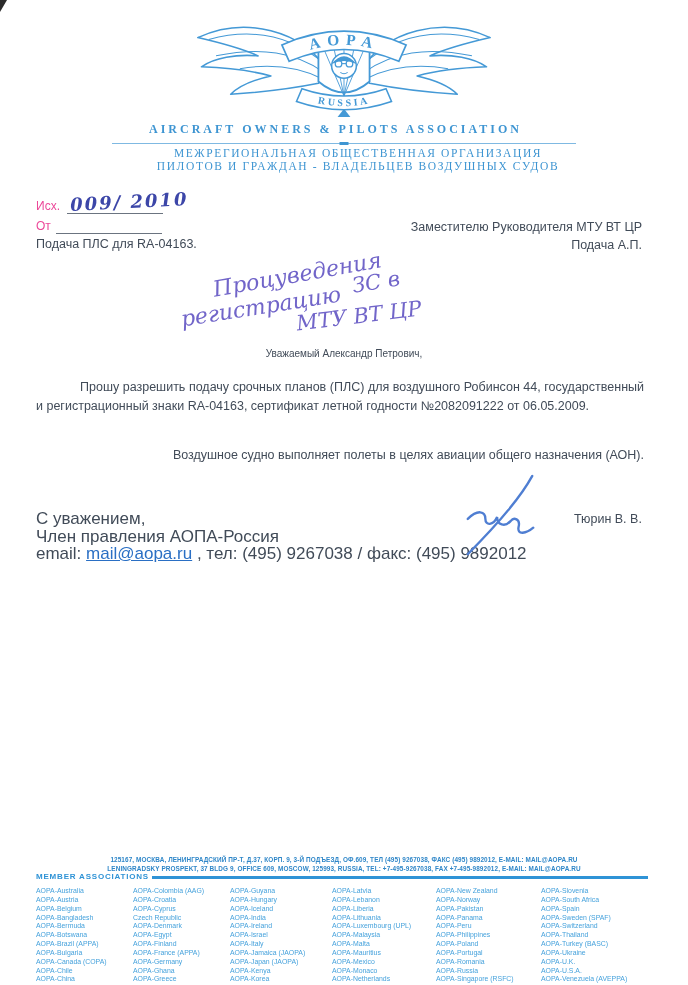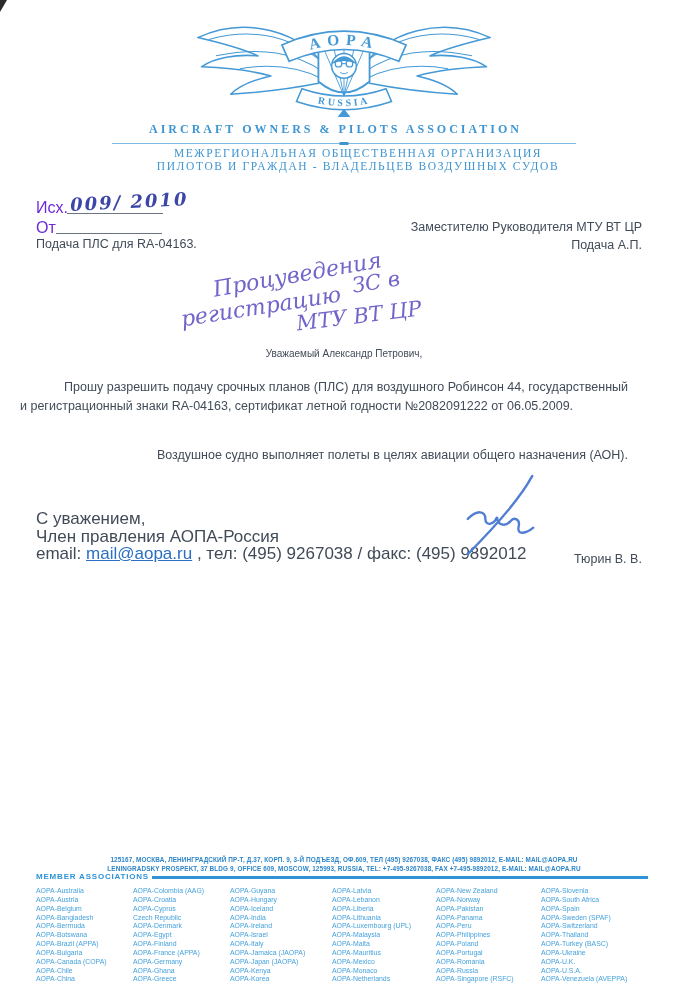--- a/index.html
+++ b/index.html
@@ -13,47 +13,47 @@
   .logo-wrap{left:179px;top:12px;width:330px;height:106px;}
   .org-en{left:0;right:17px;top:122px;text-align:center;
     font-family:"Liberation Serif",serif;font-weight:bold;font-size:12px;
     letter-spacing:3px;color:#3e95d2;}
   .title-rule{left:112px;top:143px;width:464px;height:0;border-top:1.4px solid #7fb9e2;}
   .title-rule .orn{position:absolute;left:50%;top:-2.4px;width:9px;height:3.4px;background:#3e95d2;transform:translateX(-50%);}
   .org-ru{left:0;right:0;text-align:center;font-family:"Liberation Serif",serif;
     font-size:11.5px;letter-spacing:1.6px;color:#3e95d2;padding-left:28px;}
   .ru1{top:147px;} .ru2{top:160px;}
   
-  .ref-label{font-size:16px;color:#6d28d9;}
+  .ref-label{font-size:12px;color:#ec4899;}
   .isx{left:36px;top:199px;}
   .ot{left:36px;top:219px;}
   .uline{height:0;border-bottom:1.2px solid #6b7480;}
   .ul1{left:67px;top:213px;width:96px;}
   .ul2{left:56px;top:233px;width:106px;}
   .hand-number{left:70px;top:191px;font-family:"DejaVu Serif",serif;
     font-style:italic;font-weight:bold;font-size:18px;color:#3c46a8;
     transform:rotate(-3deg);letter-spacing:2px;}
   .addressee{right:46px;top:218px;text-align:right;font-size:12.5px;line-height:18px;color:#414b58;}
   .subject{left:36px;top:237px;font-size:12.5px;}
   
   .hw{font-family:"DejaVu Serif",serif;font-style:italic;color:#7165c9;white-space:nowrap;}
   .hw1{left:212px;top:262px;font-size:22px;transform:rotate(-10deg);}
   .hw2{left:352px;top:270px;font-size:21px;transform:rotate(-9deg);}
   .hw3{left:180px;top:294px;font-size:22px;transform:rotate(-9deg);}
   .hw4{left:296px;top:304px;font-size:21px;transform:rotate(-7deg);}
   
   .salutation{left:0;right:0;top:348px;text-align:center;font-size:10px;}
-  .para{left:20px;width:608px;font-size:12.5px;line-height:19px;text-align:justify;text-indent:44px;}
+  .para{left:36px;width:608px;font-size:12.5px;line-height:19px;text-align:justify;text-indent:44px;}
   .p1{top:378px;}
   .p2{top:446px;text-align:right;}
   
   .closing{left:36px;top:510px;font-size:17px;line-height:17.5px;}
   .email-link{color:#2a6fc4;text-decoration:underline;}
   .sig-svg{left:438px;top:472px;}
-  .signer{left:574px;top:512px;font-size:12.5px;margin-top:40px;}
+  .signer{left:574px;top:512px;font-size:12.5px;}
   
   .addr{left:0;right:0;text-align:center;font-size:6.4px;font-weight:bold;
     color:#2e86c8;letter-spacing:0.1px;}
   .addr1{top:856px;} .addr2{top:864.5px;}
   .ma-label{left:36px;top:872px;font-size:8px;font-weight:bold;color:#2f93d6;letter-spacing:0.8px;}
   .ma-rule{left:152px;top:876px;width:496px;height:3px;background:#2f93d6;}
   .ma-grid{left:36px;top:887px;width:623px;display:grid;
     grid-template-columns:97px 97px 102px 104px 105px 118px;}
   .ma-item{font-size:6.9px;line-height:8.85px;color:#46a2dc;white-space:nowrap;}
   

